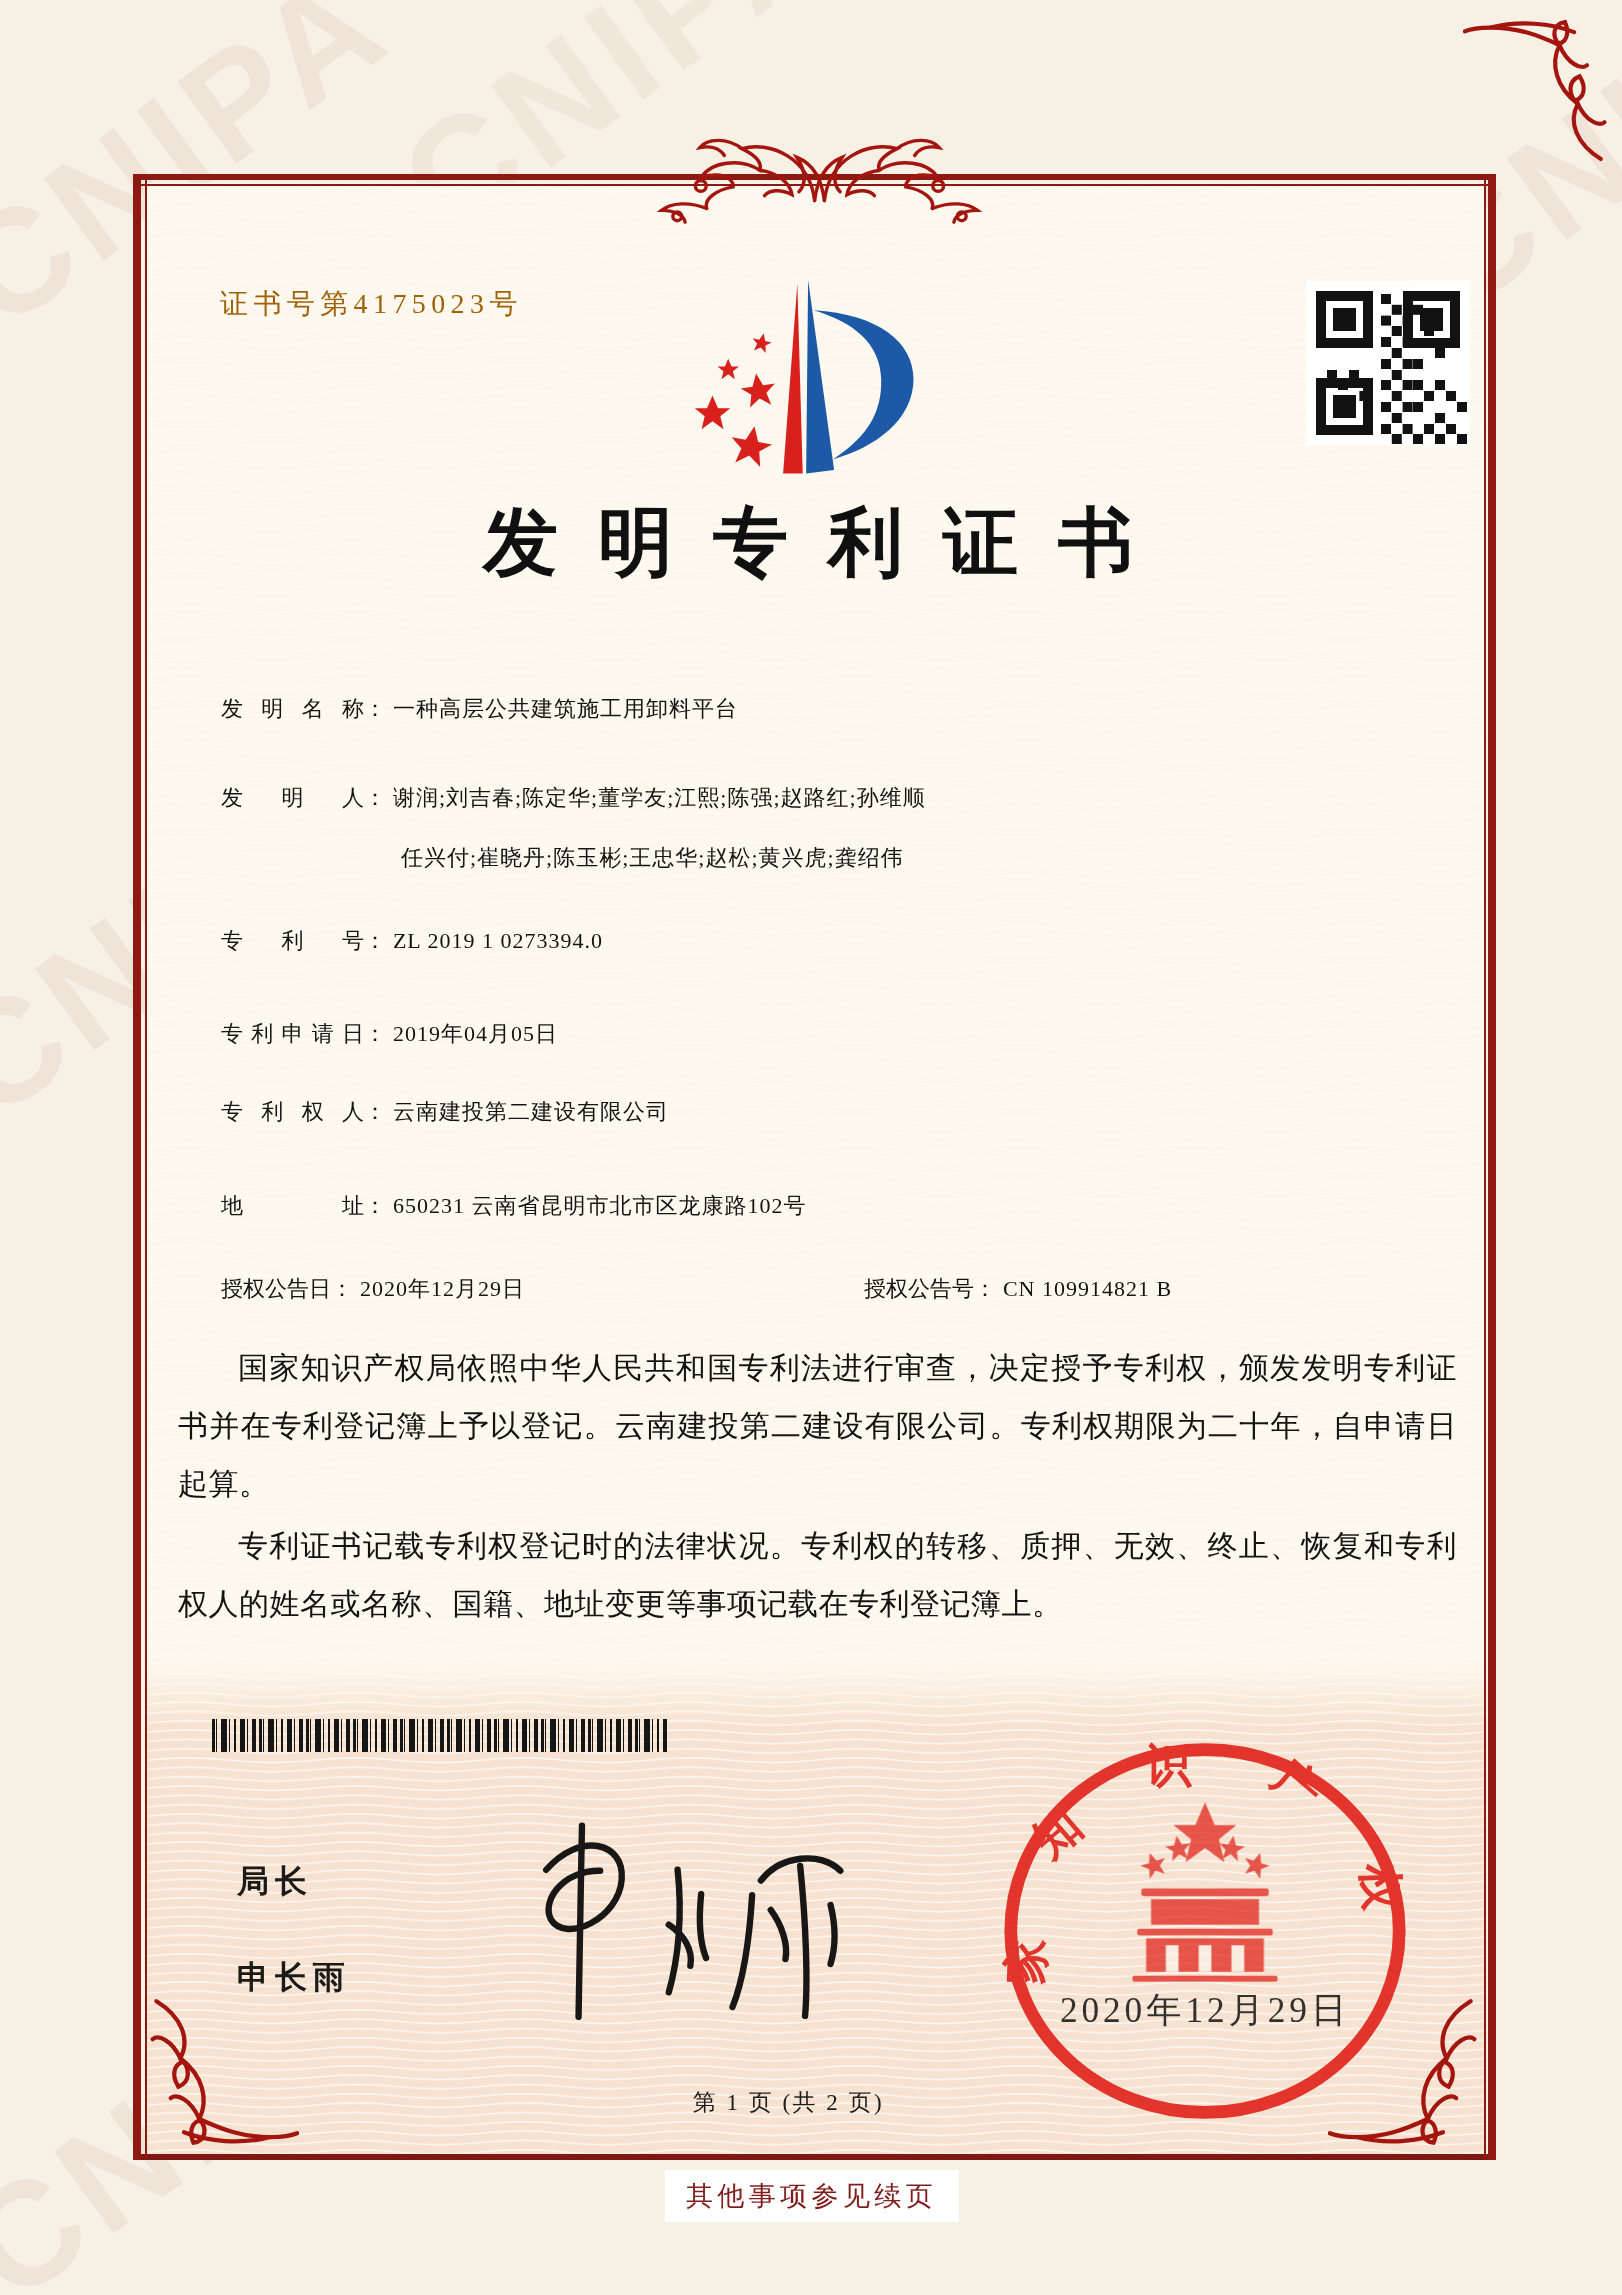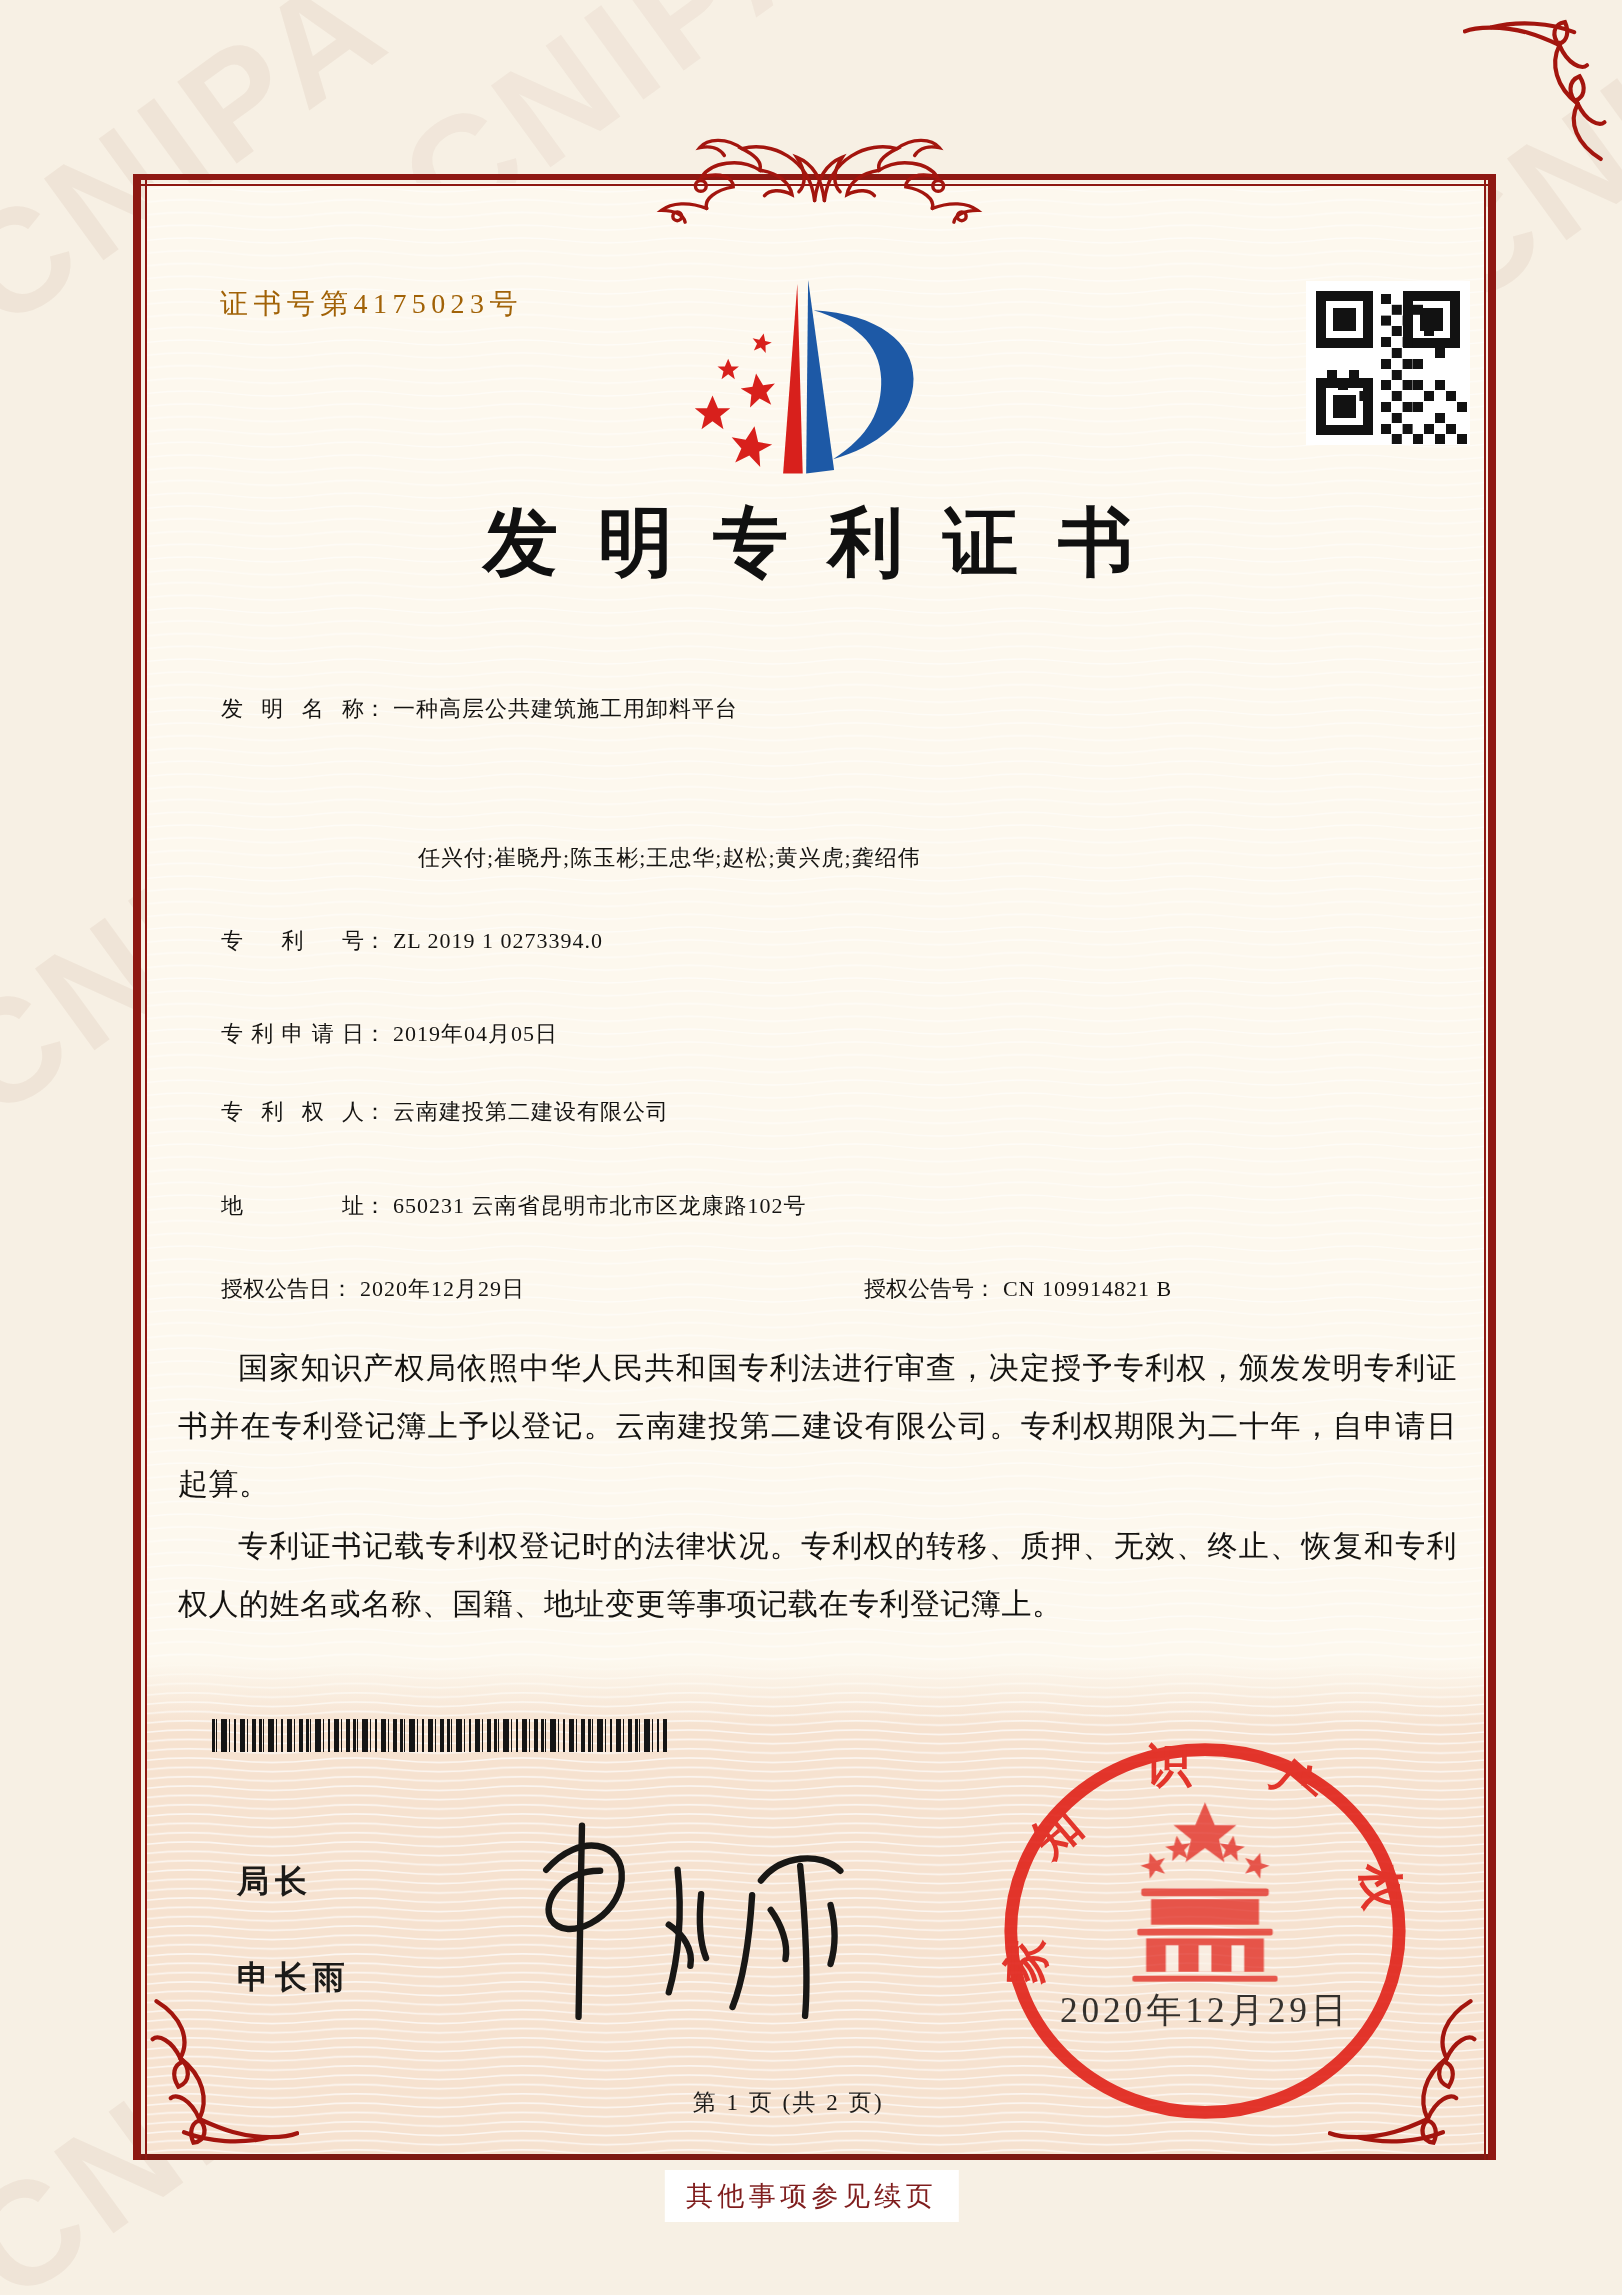--- a/index.html
+++ b/index.html
@@ -193,22 +193,25 @@
     <div class="fp fp-tr"></div>
     <div class="fp fp-bl"></div>
     <div class="qr-mods"></div>
   </div>
 
   <div class="title">发明专利证书</div>
 
   <div class="row r-name">
     <span class="lbl">发明名称</span><span>：</span><span class="val">一种高层公共建筑施工用卸料平台</span>
   </div>
+  <div class="row r-inv">
+    <span class="lbl">发明人</span><span>：</span><span class="val">谢润;刘吉春;陈定华;董学友;江熙;陈强;赵路红;孙维顺</span>
+  </div>
   <div class="row r-inv2">
-    <span class="val" style="margin-left:17px">任兴付;崔晓丹;陈玉彬;王忠华;赵松;黄兴虎;龚绍伟</span>
+    <span class="val" style="margin-left:0">任兴付;崔晓丹;陈玉彬;王忠华;赵松;黄兴虎;龚绍伟</span>
   </div>
   <div class="row r-pat">
     <span class="lbl">专利号</span><span>：</span><span class="val">ZL 2019 1 0273394.0</span>
   </div>
   <div class="row r-app">
     <span class="lbl">专利申请日</span><span>：</span><span class="val">2019年04月05日</span>
   </div>
   <div class="row r-own">
     <span class="lbl">专利权人</span><span>：</span><span class="val">云南建投第二建设有限公司</span>
   </div>

